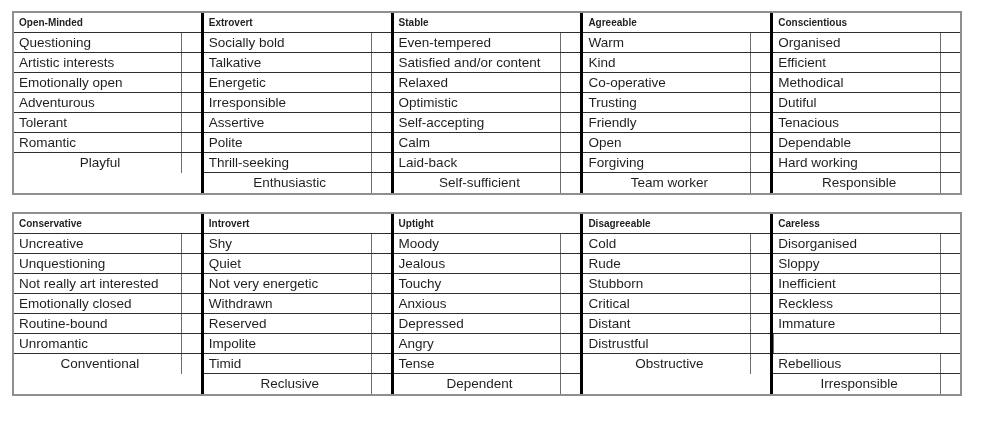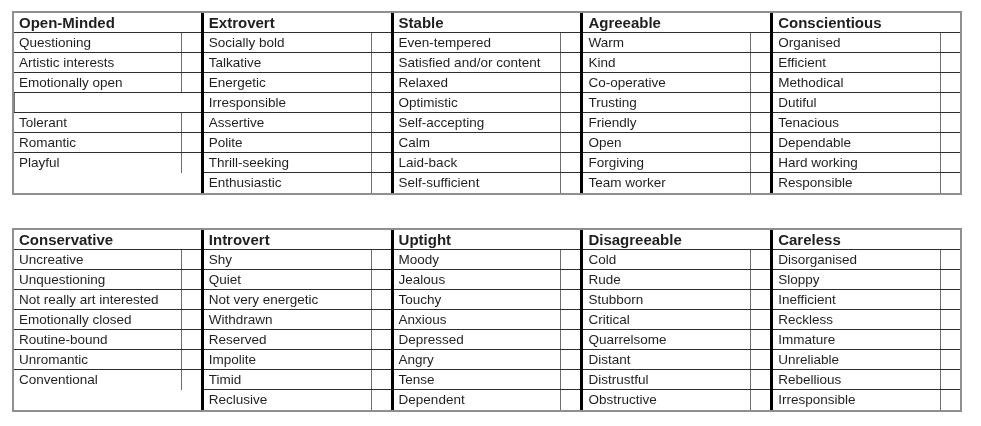--- a/index.html
+++ b/index.html
@@ -23,50 +23,51 @@
   .trait-table {
     position: absolute;
     left: 12px;
     width: 950px;
     display: flex;
     box-sizing: border-box;
     border: 2px solid #8f8f8f;
     background: #ffffff;
   }
   .trait-table.top { top: 11px; }
-  .trait-table.bottom { top: 228px; }
+  .trait-table.bottom { top: 212px; }
 
   .column-group {
     flex: 1 1 0;
     min-width: 0;
     display: flex;
     flex-direction: column;
   }
   .column-group + .column-group {
     border-left: 3px solid #000000;
   }
   .header-cell {
     box-sizing: border-box;
     height: 20px;
     line-height: 19px;
     padding-left: 5px;
-    font-size: 15px;
+    font-size: 10px;
     font-weight: bold;
     white-space: nowrap;
     overflow: hidden;
     border-bottom: 1px solid #2e2e2e;
   }
   .trait-row {
     box-sizing: border-box;
     display: flex;
     height: 20px;
     border-bottom: 1px solid #2e2e2e;
   }
   .trait-row:last-child {
     border-bottom: none;
+    text-align: center;
   }
   .trait-cell {
     flex: 1 1 auto;
     min-width: 0;
     box-sizing: border-box;
     line-height: 19px;
     padding-left: 5px;
     font-size: 13.5px;
     white-space: nowrap;
     overflow: hidden;
@@ -92,20 +93,21 @@
         </div>
         <div class="trait-row">
           <div class="trait-cell">Artistic interests</div>
           <div class="check-cell"></div>
         </div>
         <div class="trait-row">
           <div class="trait-cell">Emotionally open</div>
           <div class="check-cell"></div>
         </div>
         <div class="trait-row">
+          <div class="trait-cell">Adventurous</div>
           <div class="check-cell"></div>
         </div>
         <div class="trait-row">
           <div class="trait-cell">Tolerant</div>
           <div class="check-cell"></div>
         </div>
         <div class="trait-row">
           <div class="trait-cell">Romantic</div>
           <div class="check-cell"></div>
         </div>
@@ -369,24 +371,20 @@
         </div>
         <div class="trait-row">
           <div class="trait-cell">Stubborn</div>
           <div class="check-cell"></div>
         </div>
         <div class="trait-row">
           <div class="trait-cell">Critical</div>
           <div class="check-cell"></div>
         </div>
         <div class="trait-row">
-          <div class="trait-cell">Quarrelsome</div>
-          <div class="check-cell"></div>
-        </div>
-        <div class="trait-row">
           <div class="trait-cell">Distant</div>
           <div class="check-cell"></div>
         </div>
         <div class="trait-row">
           <div class="trait-cell">Distrustful</div>
           <div class="check-cell"></div>
         </div>
         <div class="trait-row">
           <div class="trait-cell">Obstructive</div>
           <div class="check-cell"></div>
@@ -408,21 +406,20 @@
         </div>
         <div class="trait-row">
           <div class="trait-cell">Reckless</div>
           <div class="check-cell"></div>
         </div>
         <div class="trait-row">
           <div class="trait-cell">Immature</div>
           <div class="check-cell"></div>
         </div>
         <div class="trait-row">
-          <div class="trait-cell">Unreliable</div>
           <div class="check-cell"></div>
         </div>
         <div class="trait-row">
           <div class="trait-cell">Rebellious</div>
           <div class="check-cell"></div>
         </div>
         <div class="trait-row">
           <div class="trait-cell">Irresponsible</div>
           <div class="check-cell"></div>
         </div>

